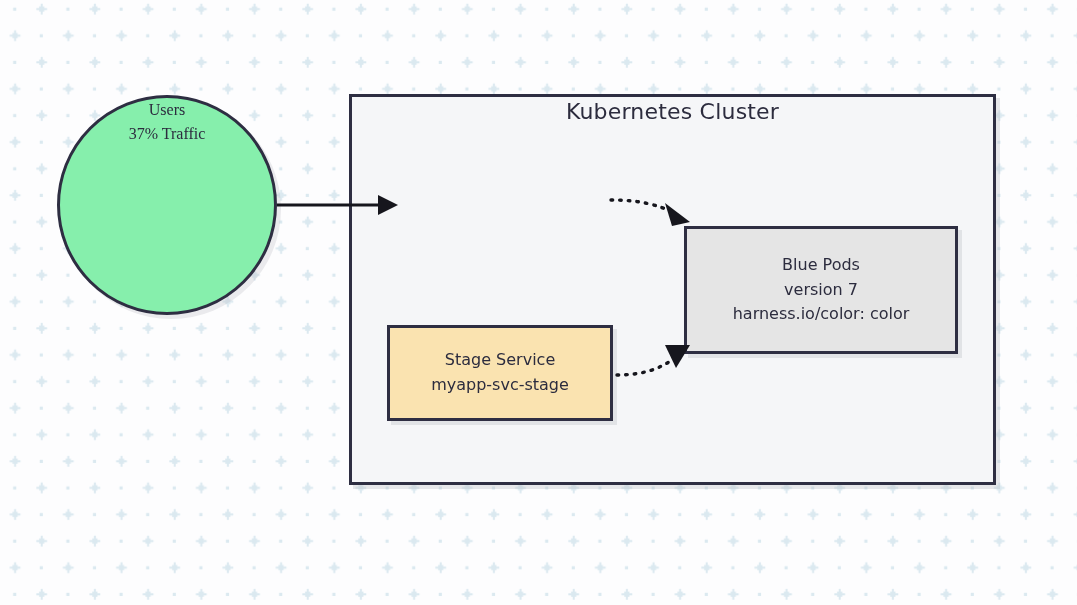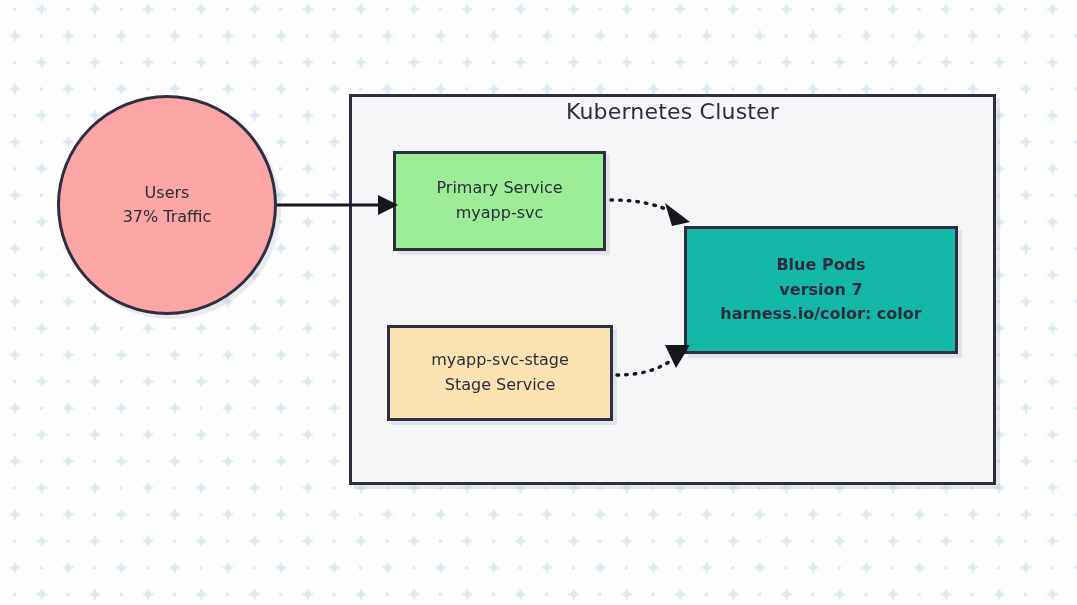--- a/index.html
+++ b/index.html
@@ -46,29 +46,30 @@
     letter-spacing: 0.2px;
   }
   
   .users-circle {
     position: absolute;
     left: 57px;
     top: 95px;
     width: 220px;
     height: 220px;
     border-radius: 50%;
-    background: #fca5a5;
+    background: #86efac;
     border: 3px solid #2e2e42;
     box-sizing: border-box;
     box-shadow: 4px 4px 0 rgba(180,182,190,0.26);
     display: flex;
     flex-direction: column;
     align-items: center;
-    justify-content: center;
+    justify-content: flex-start;
     line-height: 1.5;
+    font-family: Liberation Serif, serif;
   }
   .users-circle span {
     font-size: 16px;
     color: #2c2c3e;
     display: block;
     text-align: center;
   }
   
   .node-box {
     position: absolute;
@@ -99,22 +100,21 @@
     top: 325px;
     width: 226px;
     height: 96px;
     background: #fae3b0;
   }
   #blue-pods {
     left: 684px;
     top: 226px;
     width: 274px;
     height: 128px;
-    background: #14b8a6;
-    font-weight: bold;
+    background: #e5e5e5;
   }
   
   #connectors {
     position: absolute;
     left: 0; top: 0;
     width: 1077px;
     height: 605px;
     pointer-events: none;
   }
 </style>
@@ -140,28 +140,24 @@
   </svg>
 
   <div class="cluster-box"></div>
   <div class="cluster-title">Kubernetes Cluster</div>
 
   <div class="users-circle" id="users-node">
     <span>Users</span>
     <span>37% Traffic</span>
   </div>
 
-  <div class="node-box" id="primary-service">
-    <span>Primary Service</span>
-    <span>myapp-svc</span>
-  </div>
 
   <div class="node-box" id="stage-service">
+    <span>Stage Service</span>
     <span>myapp-svc-stage</span>
-    <span>Stage Service</span>
   </div>
 
   <div class="node-box" id="blue-pods">
     <span>Blue Pods</span>
     <span>version 7</span>
     <span>harness.io/color: color</span>
   </div>
 
   <svg id="connectors" width="1077" height="605" viewBox="0 0 1077 605">
 

